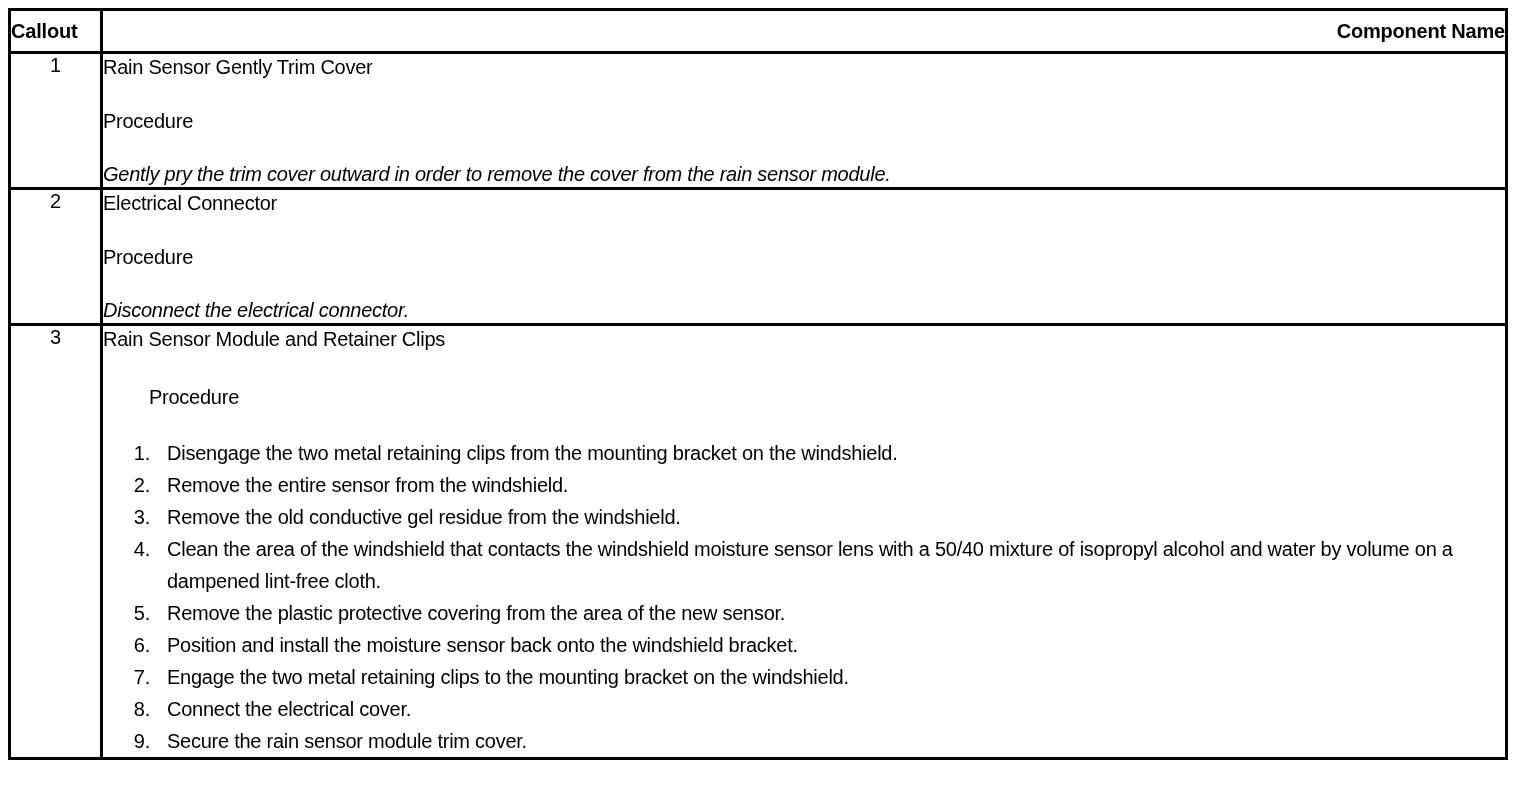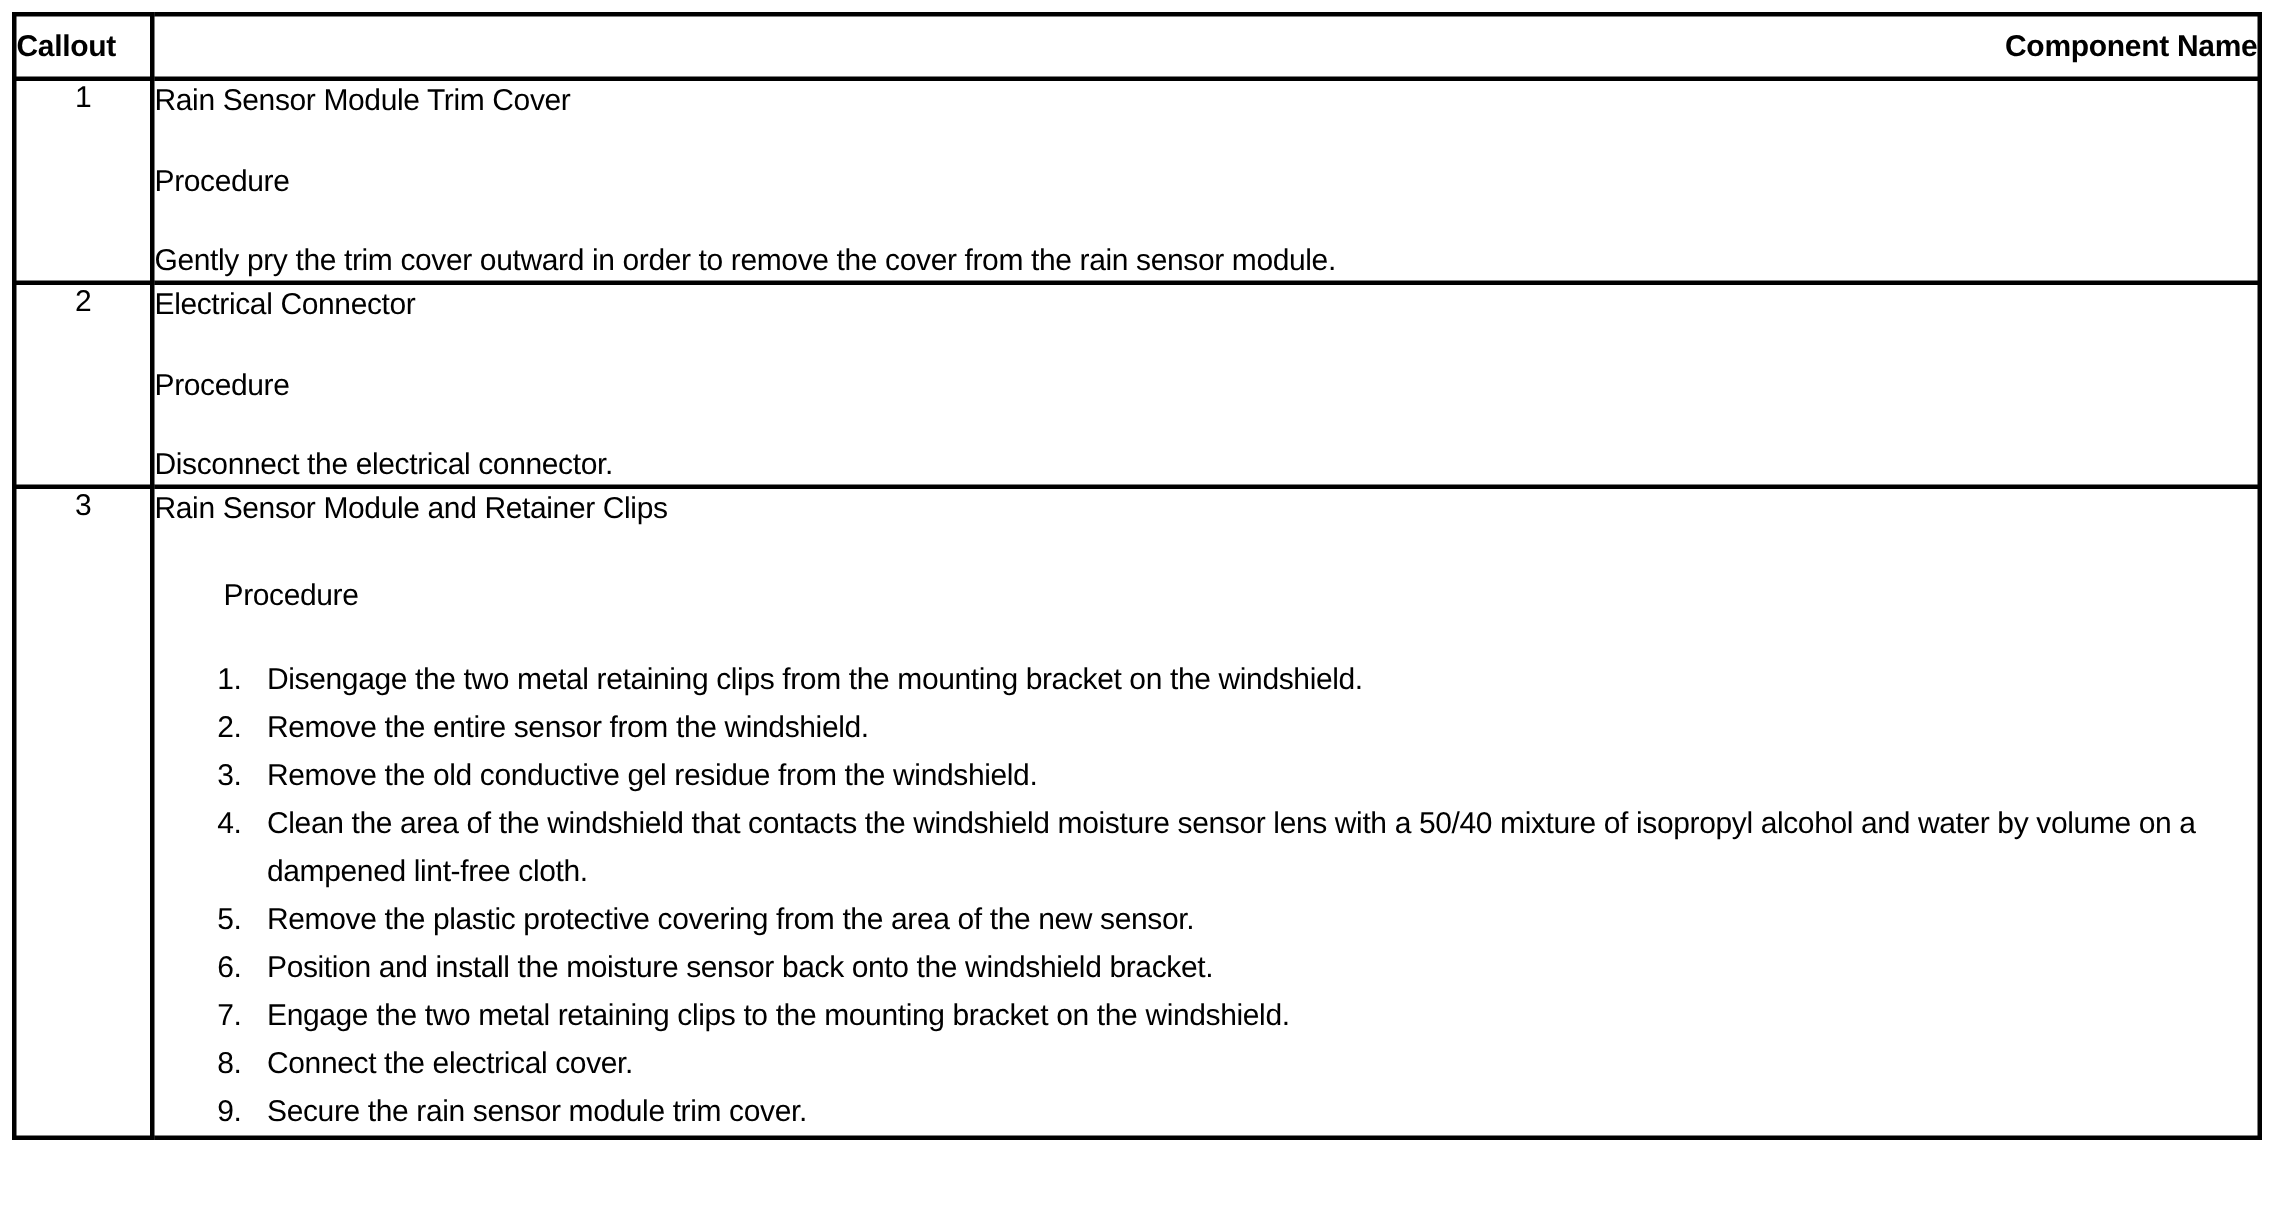--- a/index.html
+++ b/index.html
@@ -79,24 +79,25 @@
     font-weight: normal;
     line-height: 26px;
     margin: 28px 0 0 0;
   }
   .proc-head.indented { margin-left: 46px; margin-top: 32px; }
 
   .proc-body {
     font-weight: normal;
     line-height: 26px;
     margin: 27px 0 0 0;
+    font-style: italic;
   }
 
   ol.steps {
-    margin: 27px 0 0 11px;
+    margin: 27px 0 0 0;
     padding: 0 0 0 0;
     list-style: none;
     counter-reset: stepnum;
   }
   ol.steps > li {
     position: relative;
     counter-increment: stepnum;
     padding-left: 51px;
     margin-left: 13px;
     line-height: 32px;
@@ -128,21 +129,21 @@
         <th class="head-callout">Callout</th>
         <th class="head-name">Component Name</th>
       </tr>
     </thead>
 
     <tbody>
 
       <tr>
         <td class="callout-cell">1</td>
         <td class="content-cell">
-          <p class="comp-title">Rain Sensor Module Trim Cover</p>
+          <p class="comp-title">Rain Sensor Gently Trim Cover</p>
           <p class="proc-head">Procedure</p>
           <p class="proc-body">Gently pry the trim cover outward in order to remove the cover from the rain sensor module.</p>
         </td>
       </tr>
 
       <tr>
         <td class="callout-cell">2</td>
         <td class="content-cell">
           <p class="comp-title">Electrical Connector</p>
           <p class="proc-head">Procedure</p>

